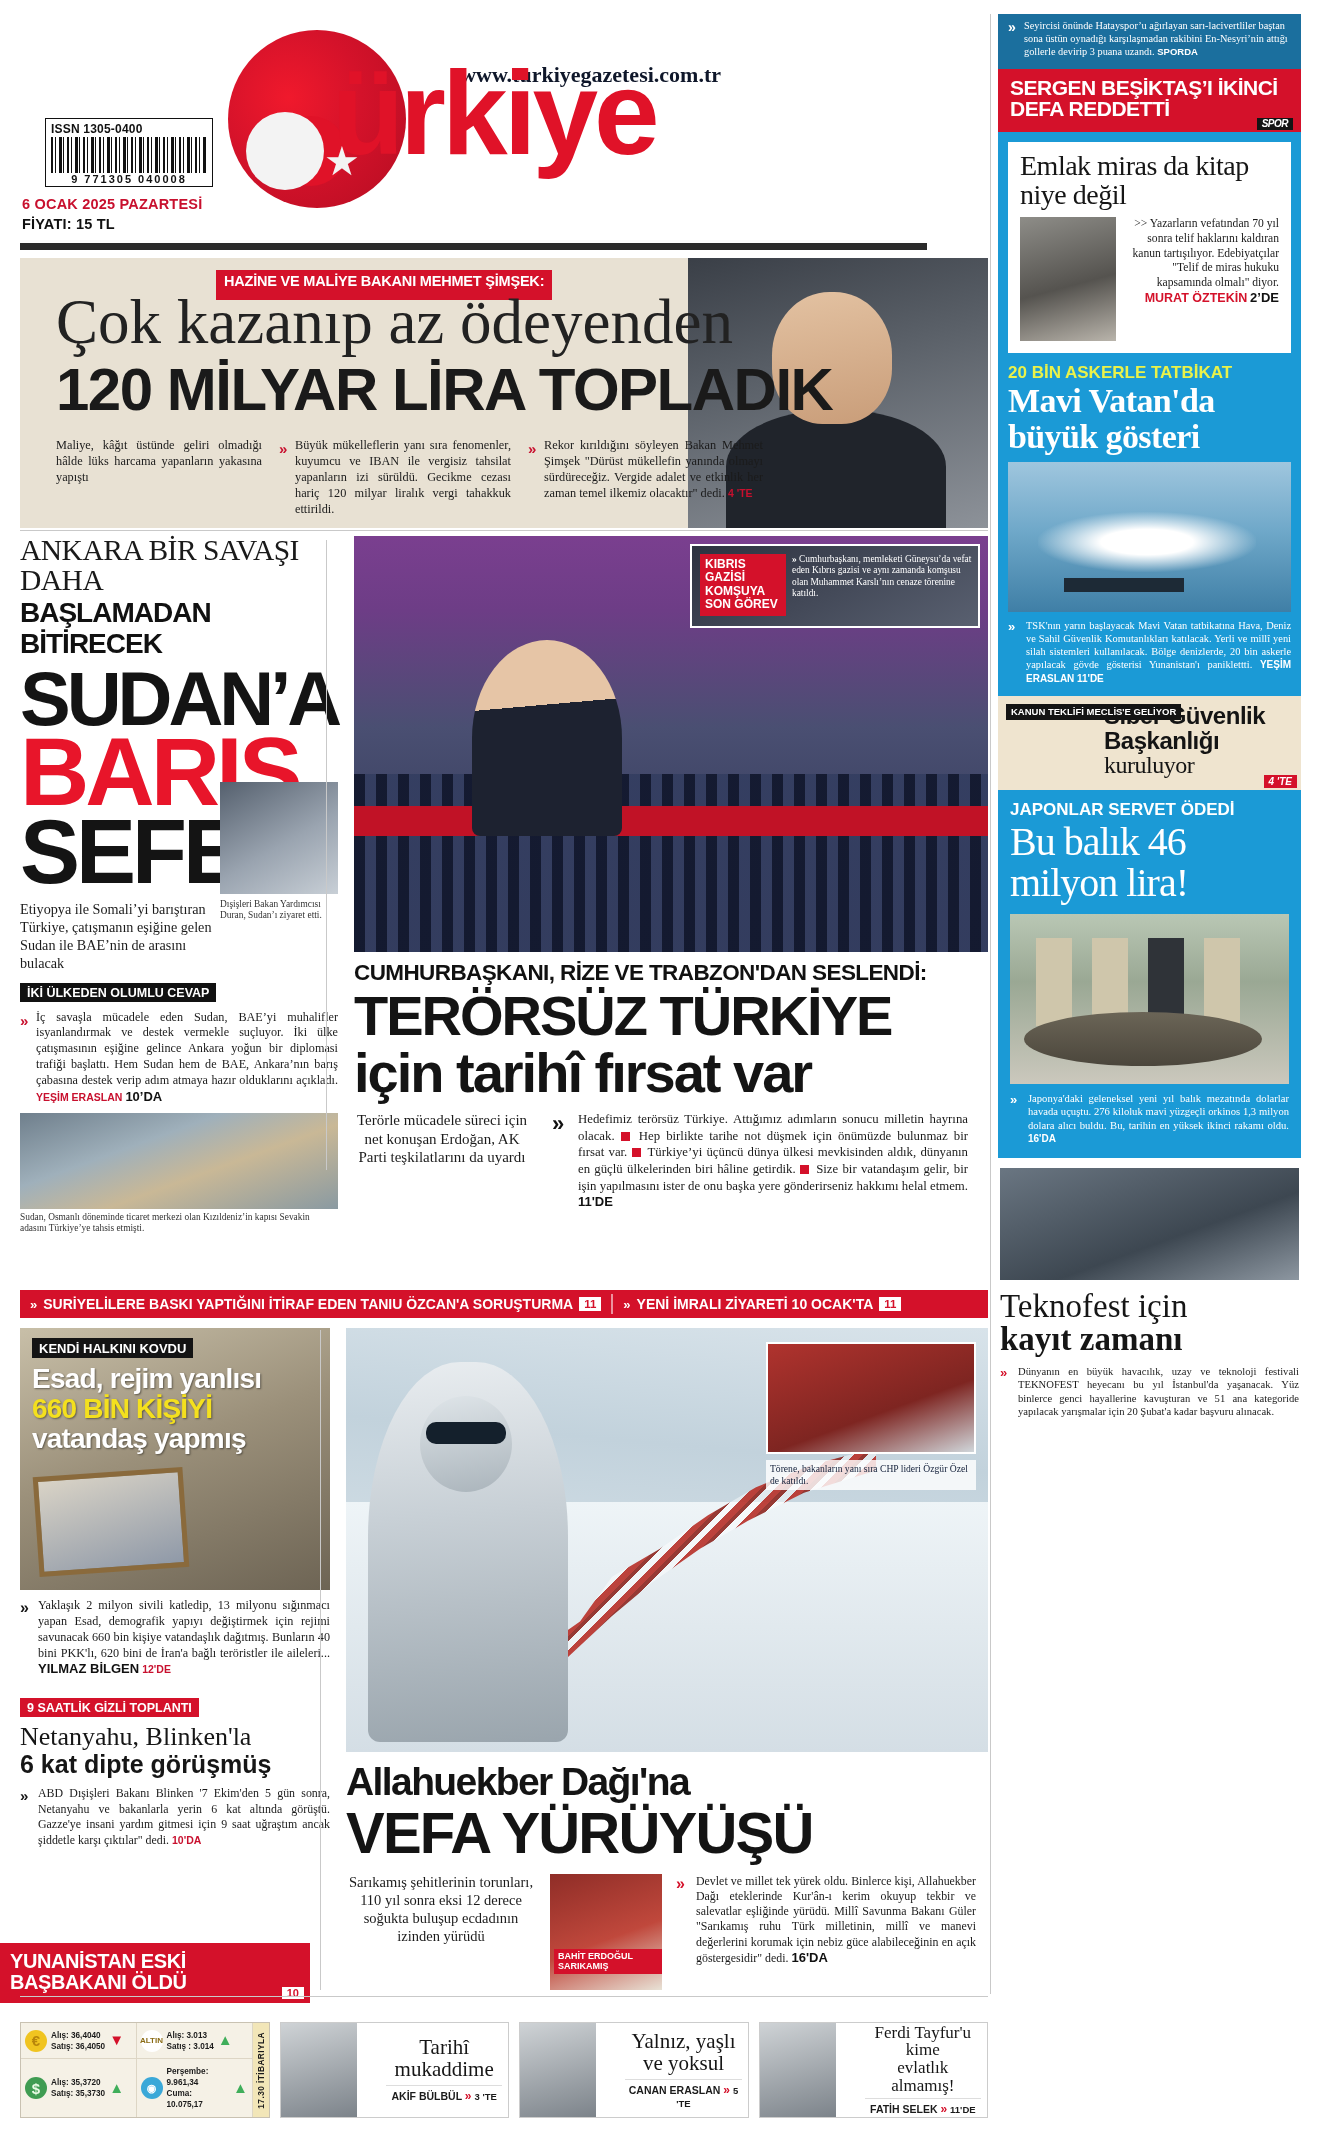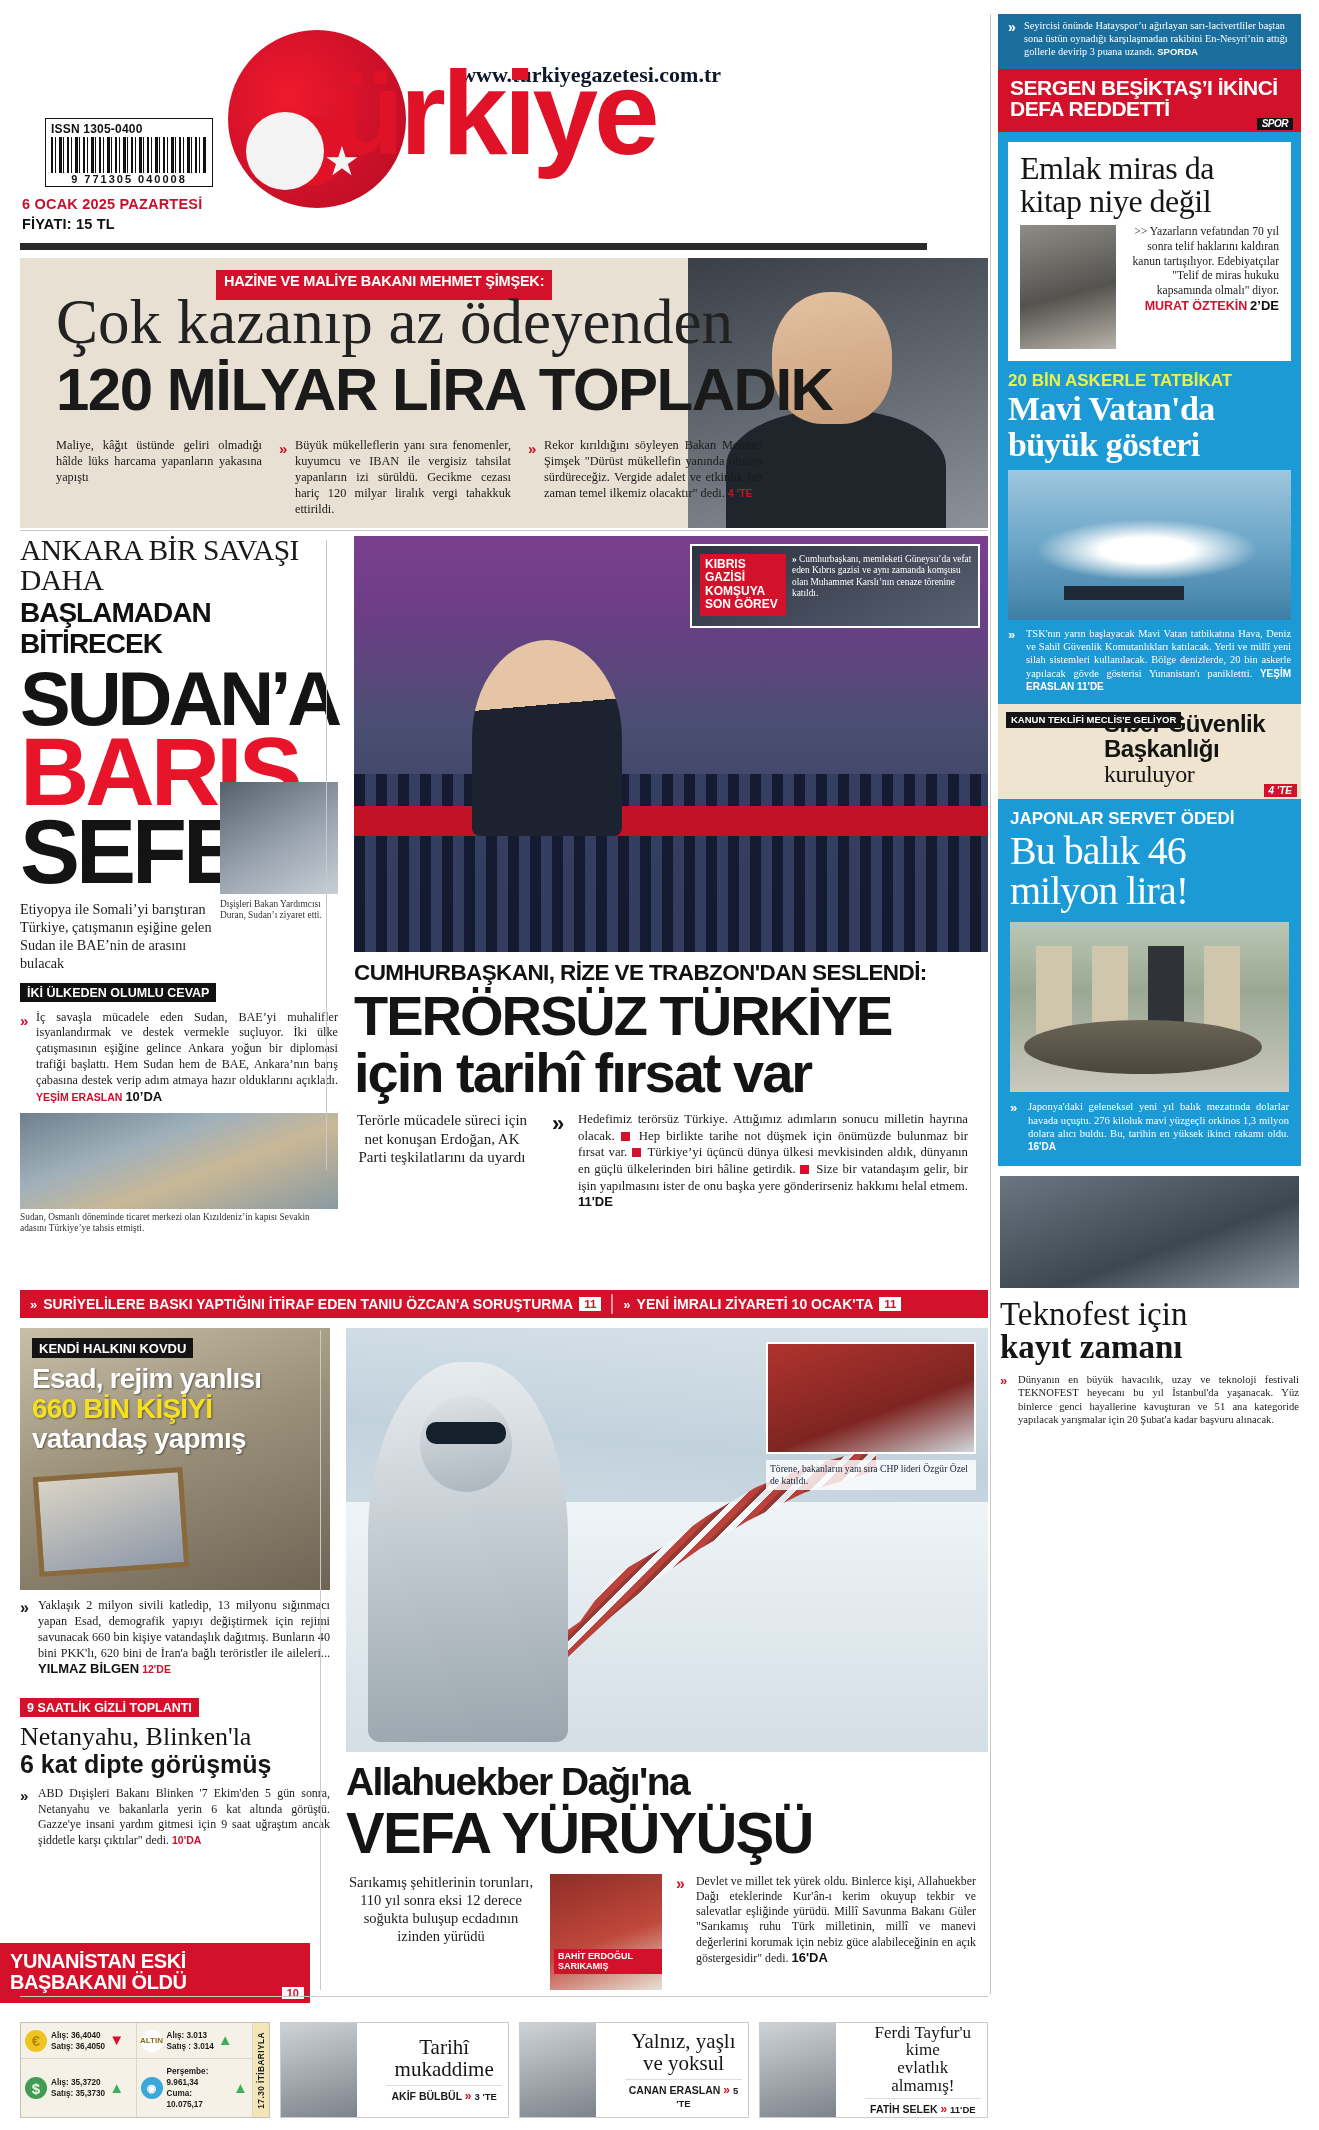--- a/index.html
+++ b/index.html
@@ -193,21 +193,21 @@
   .spor-cap .qm { position:absolute; left:10px; top:5px; font-family:"Liberation Sans",sans-serif; font-weight:900; color:#fff; font-size:14px; }
   .spor-tag { font-family:"Liberation Sans",sans-serif; font-weight:900; font-size:9.5px; }
 
   .sergen { position:relative; background:#d4112a; color:#fff; padding:8px 12px 12px;
     font-family:"Liberation Sans",sans-serif; font-weight:900; font-size:21px; line-height:1.04; letter-spacing:-.5px; }
   .sergen .sporlbl { position:absolute; right:8px; bottom:2px; background:#141414; color:#fff;
     font-size:10px; padding:1px 5px; font-style:italic; }
 
   .railblue { background:#1b9ad6; padding:10px; }
   .emlak { background:#fff; padding:10px 12px 12px; }
-  .emlak h3 { font-family:"Liberation Serif",serif; font-weight:400; font-size:32px; line-height:1.02; color:#161616; letter-spacing:-.5px; }
+  .emlak h3 { font-family:"Liberation Serif",serif; font-weight:400; font-size:28px; line-height:1.02; color:#161616; letter-spacing:-.5px; }
   .emlak-body { display:flex; gap:8px; margin-top:8px; }
   .emlak-photo { width:96px; height:124px; background:linear-gradient(165deg,#8e8d88,#55534f 55%,#b9b4ab); flex:none; }
   .emlak-txt { font-family:"Liberation Serif",serif; font-size:11.6px; line-height:1.26; color:#1b1b1b; text-align:right; }
   .byline-red { color:#d4112a; font-family:"Liberation Sans",sans-serif; font-weight:900; font-size:12.5px; }
   .byline-pg { color:#111; font-family:"Liberation Sans",sans-serif; font-weight:900; font-size:13px; }
 
   .mavi-kick { color:#eaf24a; font-family:"Liberation Sans",sans-serif; font-weight:900; font-size:17px; margin-top:10px; }
   .mavi-h { color:#fff; font-family:"Liberation Serif",serif; font-weight:700; font-size:34px; line-height:1.04; letter-spacing:-.6px; }
   .mavi-photo { margin-top:8px; width:100%; height:150px;
     background:linear-gradient(180deg,#9fc6de 0%,#6fa8c9 46%,#3f7fa6 100%); position:relative; overflow:hidden; }

